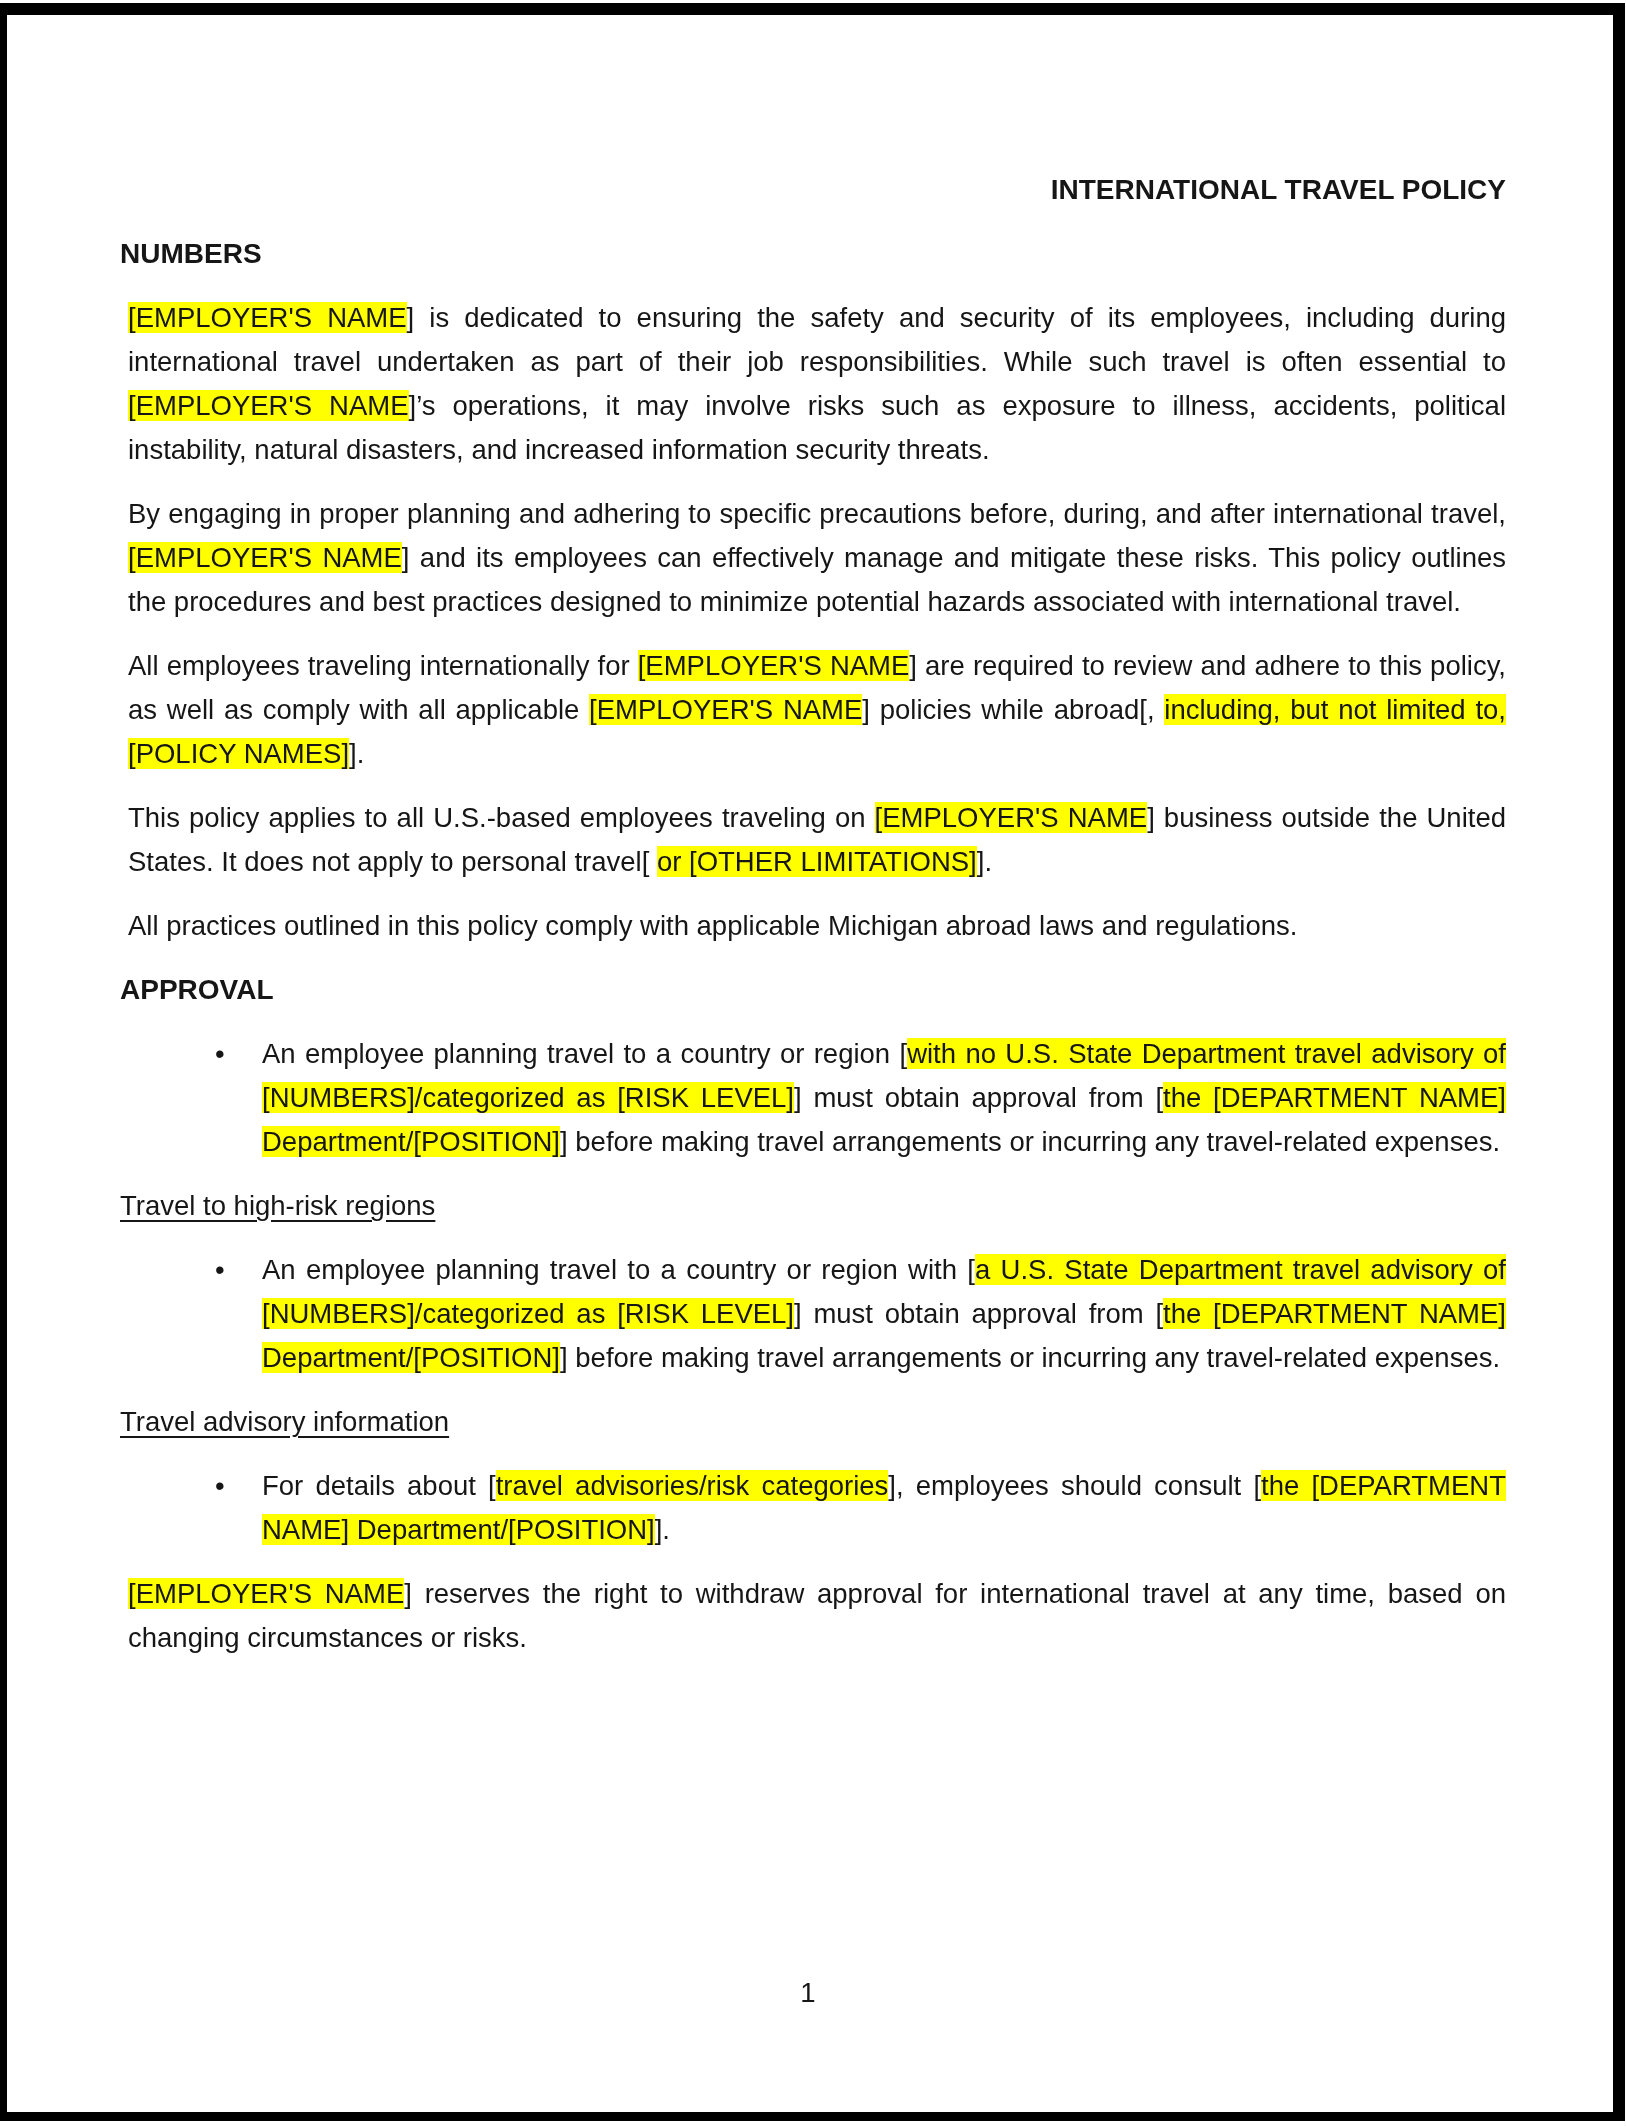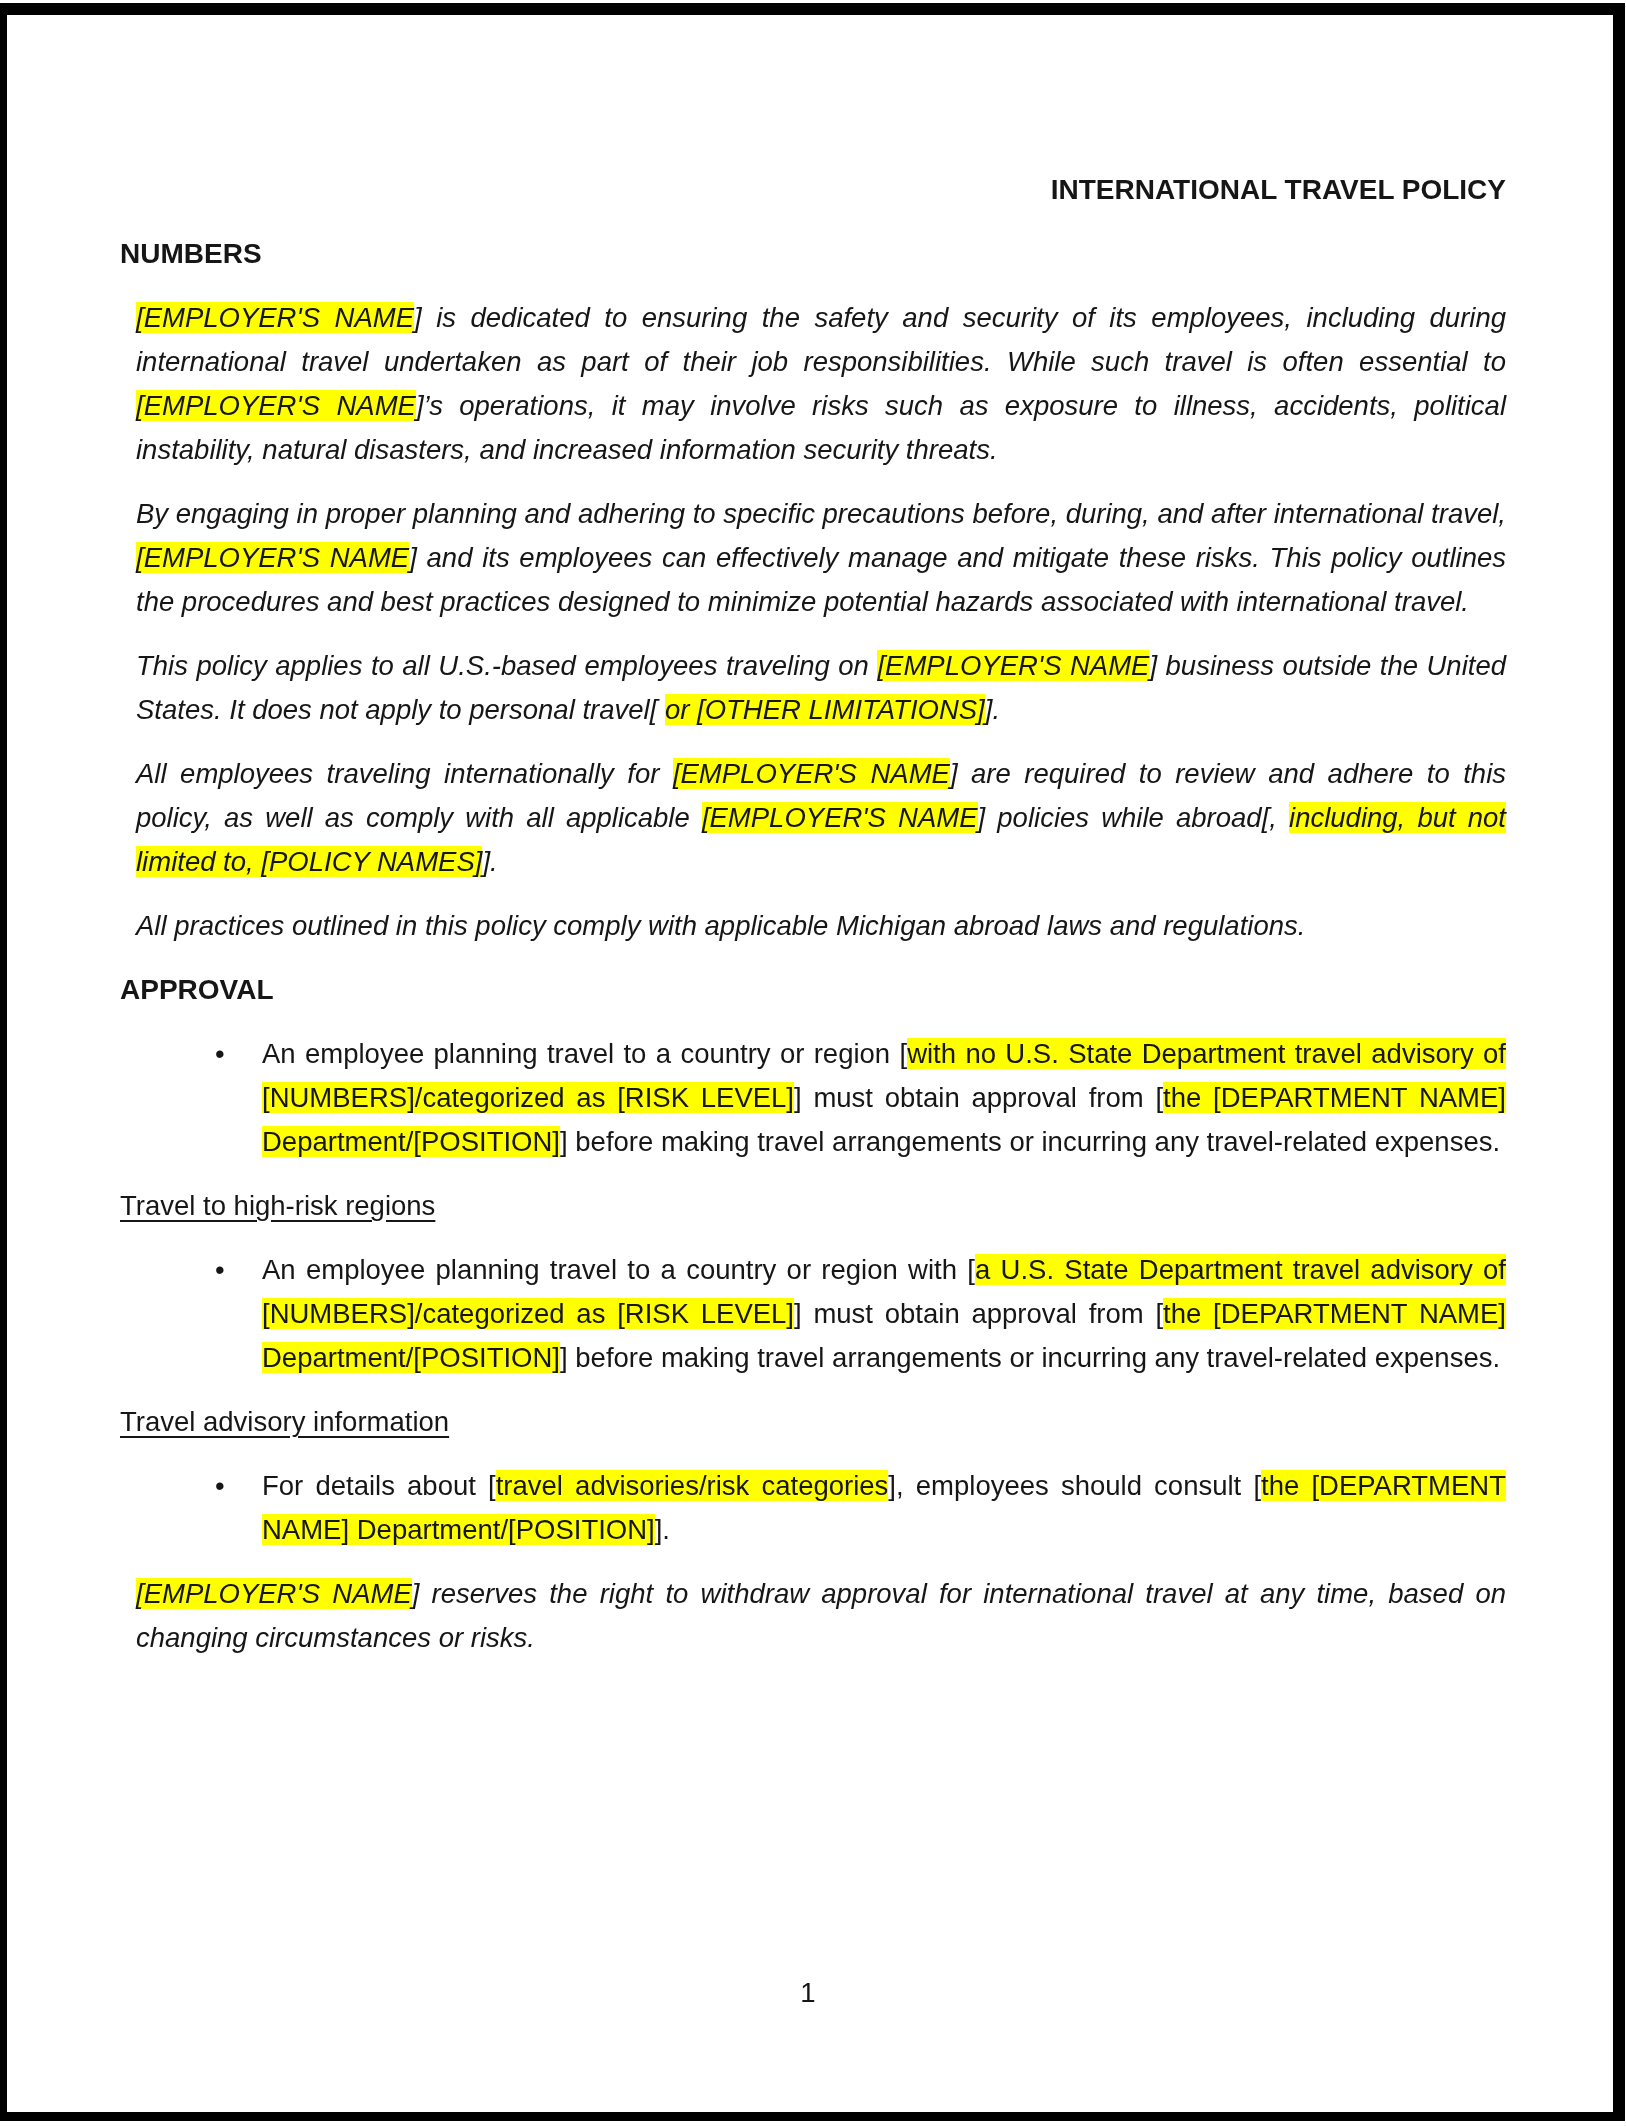--- a/index.html
+++ b/index.html
@@ -36,23 +36,22 @@
     font-weight: bold;
     font-size: 28px;
     margin: 0;
   }
   .section-heading {
     font-weight: bold;
     font-size: 28px;
     margin: 20px 0 0 0;
   }
   .para {
-    margin: 20px 0 0 16px;
+    margin: 20px 0 0 8px;
     text-align: justify;
-    font-style: italic;
   }
   .subheading {
     margin: 20px 0 0 0;
     text-decoration: underline;
     text-underline-offset: 5px;
   }
   .bullet {
     display: flex;
     margin: 20px 0 0 0;
   }
@@ -85,23 +84,23 @@
 <div class="content">
 
   <div class="doc-title">INTERNATIONAL TRAVEL POLICY</div>
 
   <div class="section-heading">NUMBERS</div>
 
   <p class="para"><span class="hl">[EMPLOYER'S NAME</span><span>] is dedicated to ensuring the safety and security of its employees, including during international travel undertaken as part of their job responsibilities. While such travel is often essential to </span><span class="hl">[EMPLOYER'S NAME</span><span>]’s operations, it may involve risks such as exposure to illness, accidents, political instability, natural disasters, and increased information security threats.</span></p>
 
   <p class="para"><span>By engaging in proper planning and adhering to specific precautions before, during, and after international travel, </span><span class="hl">[EMPLOYER'S NAME</span><span>] and its employees can effectively manage and mitigate these risks. This policy outlines the procedures and best practices designed to minimize potential hazards associated with international travel.</span></p>
 
+  <p class="para"><span>All employees traveling internationally for </span><span class="hl">[EMPLOYER'S NAME</span><span>] are required to review and adhere to this policy, as well as comply with all applicable </span><span class="hl">[EMPLOYER'S NAME</span><span>] policies while abroad[, </span><span class="hl">including, but not limited to, [POLICY NAMES]</span><span>].</span></p>
+
   <p class="para"><span>This policy applies to all U.S.-based employees traveling on </span><span class="hl">[EMPLOYER'S NAME</span><span>] business outside the United States. It does not apply to personal travel[ </span><span class="hl">or [OTHER LIMITATIONS]</span><span>].</span></p>
-
-  <p class="para"><span>All employees traveling internationally for </span><span class="hl">[EMPLOYER'S NAME</span><span>] are required to review and adhere to this policy, as well as comply with all applicable </span><span class="hl">[EMPLOYER'S NAME</span><span>] policies while abroad[, </span><span class="hl">including, but not limited to, [POLICY NAMES]</span><span>].</span></p>
 
   <p class="para"><span>All practices outlined in this policy comply with applicable Michigan abroad laws and regulations.</span></p>
 
   <div class="section-heading">APPROVAL</div>
 
 
 
   <div class="bullet">
     <span class="bullet-marker">•</span>
     <div class="bullet-body"><span>An employee planning travel to a country or region [</span><span class="hl">with no U.S. State Department travel advisory of [NUMBERS]/categorized as [RISK LEVEL]</span><span>] must obtain approval from [</span><span class="hl">the [DEPARTMENT NAME] Department/[POSITION]</span><span>] before making travel arrangements or incurring any travel-related expenses.</span></div>

